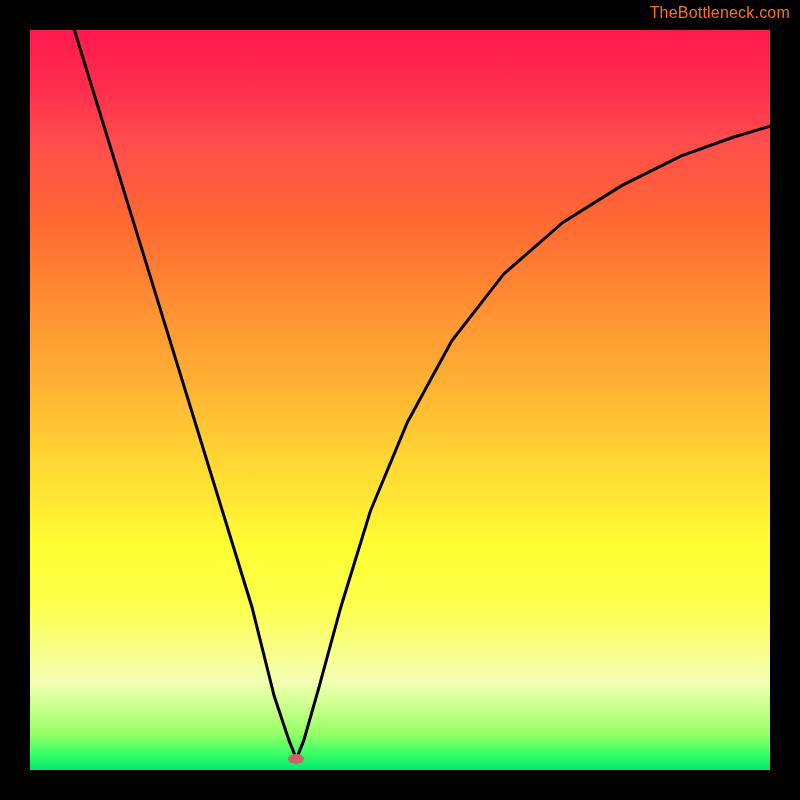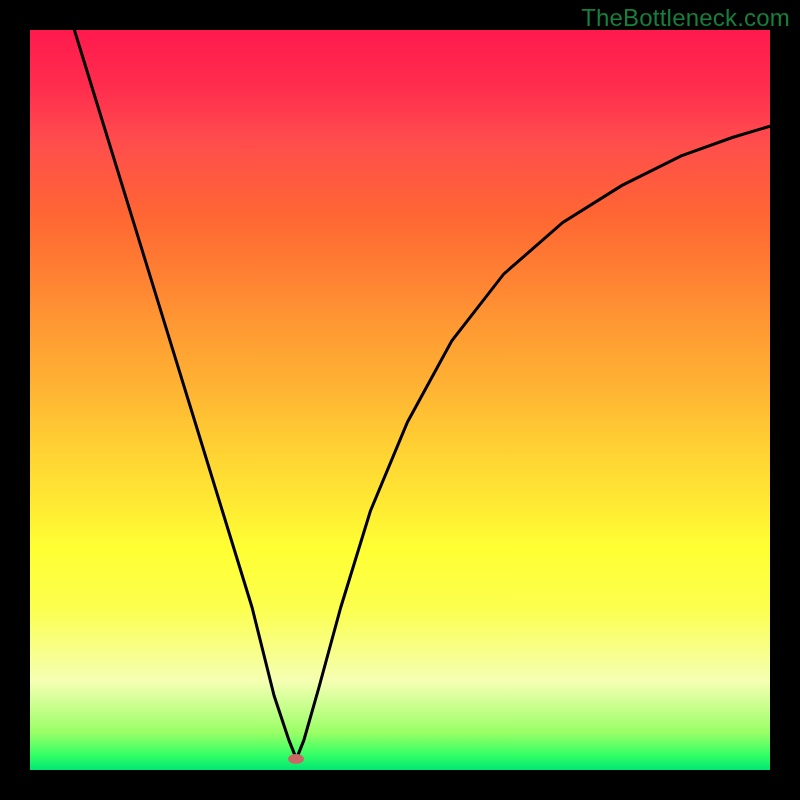--- a/index.html
+++ b/index.html
@@ -32,22 +32,22 @@
         #f5ffb3 88%,
         #99ff66 95%,
         #33ff66 98%,
         #00e673 100%
       );
     }
     .watermark {
       position: absolute;
       top: 4px;
       right: 10px;
-      color: #15803d;
-      font-size: 24px;
+      color: #f97316;
+      font-size: 16px;
       font-weight: normal;
       letter-spacing: 0.2px;
       margin-left: 38px;
     }
     .curve-svg {
       position: absolute;
       left: 0;
       top: 0;
       width: 100%;
       height: 100%;

